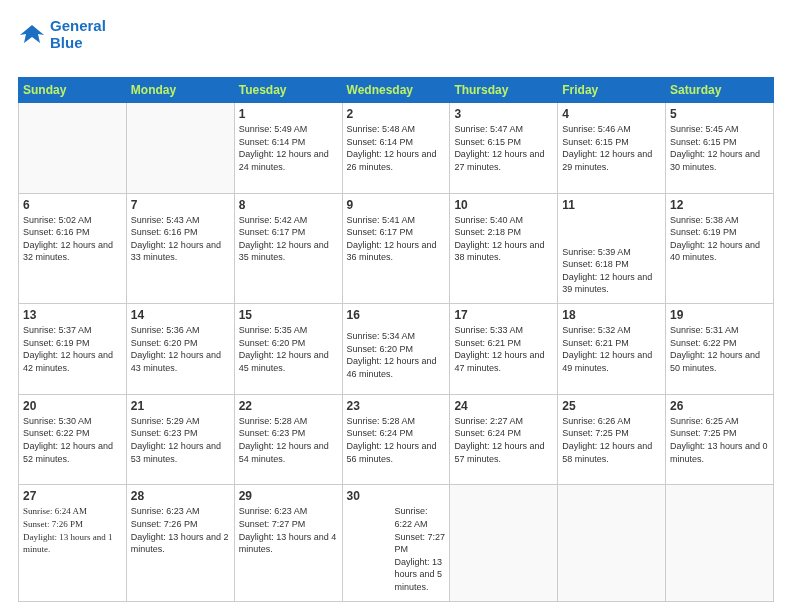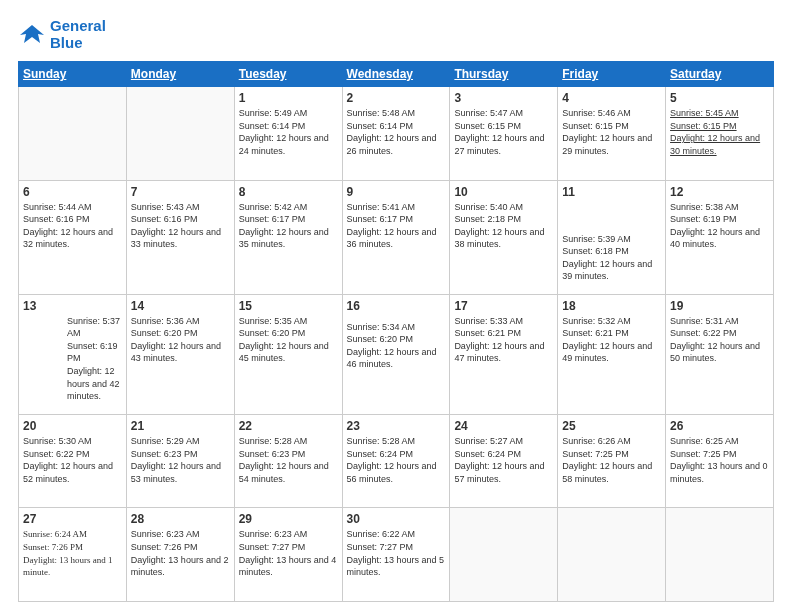--- a/index.html
+++ b/index.html
@@ -14,21 +14,21 @@
       width: 792px;
       height: 612px;
       padding: 18px 18px 10px 18px;
       display: flex;
       flex-direction: column;
     }
     .header {
       display: flex;
       justify-content: space-between;
       align-items: flex-start;
-      margin-bottom: 10px;
+      margin-bottom: 26px;
     }
     .logo {
       display: flex;
       align-items: center;
       gap: 4px;
     }
     .logo-bird {
       width: 28px;
       height: 28px;
     }
@@ -48,27 +48,26 @@
     }
     .calendar {
       flex: 1;
       border: 1px solid #ccc;
       border-collapse: collapse;
       width: 100%;
       table-layout: fixed;
     }
     .calendar th {
       background-color: #1a6fc4;
-      color: #ffffff;
+      color: #bef264;
       font-size: 12px;
       font-weight: bold;
       padding: 5px 4px;
       text-align: left;
       border: 1px solid #1a6fc4;
-      text-decoration: underline;
     }
     .calendar td {
       vertical-align: top;
       padding: 4px 4px;
       border: 1px solid #ccc;
       font-size: 9.5px;
       color: #333;
       background: #fff;
       height: 88px;
     }
@@ -143,29 +142,29 @@
 Daylight: 12 hours and 27 minutes.</div>
           </td>
           <td>
             <span class="day-num">4</span>
             <div class="day-info" style="white-space: pre-line;">Sunrise: 5:46 AM
 Sunset: 6:15 PM
 Daylight: 12 hours and 29 minutes.</div>
           </td>
           <td>
             <span class="day-num">5</span>
-            <div class="day-info" style="white-space: pre-line; text-decoration: underline;">Sunrise: 5:45 AM
+            <div class="day-info" style="white-space: pre-line;">Sunrise: 5:45 AM
 Sunset: 6:15 PM
 Daylight: 12 hours and 30 minutes.</div>
           </td>
         </tr>
         <tr>
           <td>
             <span class="day-num">6</span>
-            <div class="day-info" style="white-space: pre-line;">Sunrise: 5:44 AM
+            <div class="day-info" style="white-space: pre-line;">Sunrise: 5:02 AM
 Sunset: 6:16 PM
 Daylight: 12 hours and 32 minutes.</div>
           </td>
           <td>
             <span class="day-num">7</span>
             <div class="day-info" style="white-space: pre-line;">Sunrise: 5:43 AM
 Sunset: 6:16 PM
 Daylight: 12 hours and 33 minutes.</div>
           </td>
           <td>
@@ -195,21 +194,21 @@
           <td>
             <span class="day-num">12</span>
             <div class="day-info" style="white-space: pre-line;">Sunrise: 5:38 AM
 Sunset: 6:19 PM
 Daylight: 12 hours and 40 minutes.</div>
           </td>
         </tr>
         <tr>
           <td>
             <span class="day-num">13</span>
-            <div class="day-info" style="white-space: pre-line; margin-left: 44px;">Sunrise: 5:37 AM
+            <div class="day-info" style="white-space: pre-line;">Sunrise: 5:37 AM
 Sunset: 6:19 PM
 Daylight: 12 hours and 42 minutes.</div>
           </td>
           <td>
             <span class="day-num">14</span>
             <div class="day-info" style="white-space: pre-line;">Sunrise: 5:36 AM
 Sunset: 6:20 PM
 Daylight: 12 hours and 43 minutes.</div>
           </td>
           <td>
@@ -263,21 +262,21 @@
 Daylight: 12 hours and 54 minutes.</div>
           </td>
           <td>
             <span class="day-num">23</span>
             <div class="day-info" style="white-space: pre-line;">Sunrise: 5:28 AM
 Sunset: 6:24 PM
 Daylight: 12 hours and 56 minutes.</div>
           </td>
           <td>
             <span class="day-num">24</span>
-            <div class="day-info" style="white-space: pre-line;">Sunrise: 5:27 AM
+            <div class="day-info" style="white-space: pre-line;">Sunrise: 2:27 AM
 Sunset: 6:24 PM
 Daylight: 12 hours and 57 minutes.</div>
           </td>
           <td>
             <span class="day-num">25</span>
             <div class="day-info" style="white-space: pre-line;">Sunrise: 6:26 AM
 Sunset: 7:25 PM
 Daylight: 12 hours and 58 minutes.</div>
           </td>
           <td>
@@ -301,21 +300,21 @@
 Daylight: 13 hours and 2 minutes.</div>
           </td>
           <td>
             <span class="day-num">29</span>
             <div class="day-info" style="white-space: pre-line;">Sunrise: 6:23 AM
 Sunset: 7:27 PM
 Daylight: 13 hours and 4 minutes.</div>
           </td>
           <td>
             <span class="day-num">30</span>
-            <div class="day-info" style="white-space: pre-line;">Sunrise: 6:22 AM
+            <div class="day-info" style="white-space: pre-line; margin-left: 48px;">Sunrise: 6:22 AM
 Sunset: 7:27 PM
 Daylight: 13 hours and 5 minutes.</div>
           </td>
           <td class="empty"></td>
           <td class="empty"></td>
           <td class="empty"></td>
         </tr>
       </tbody>
   </table>
 </div>

